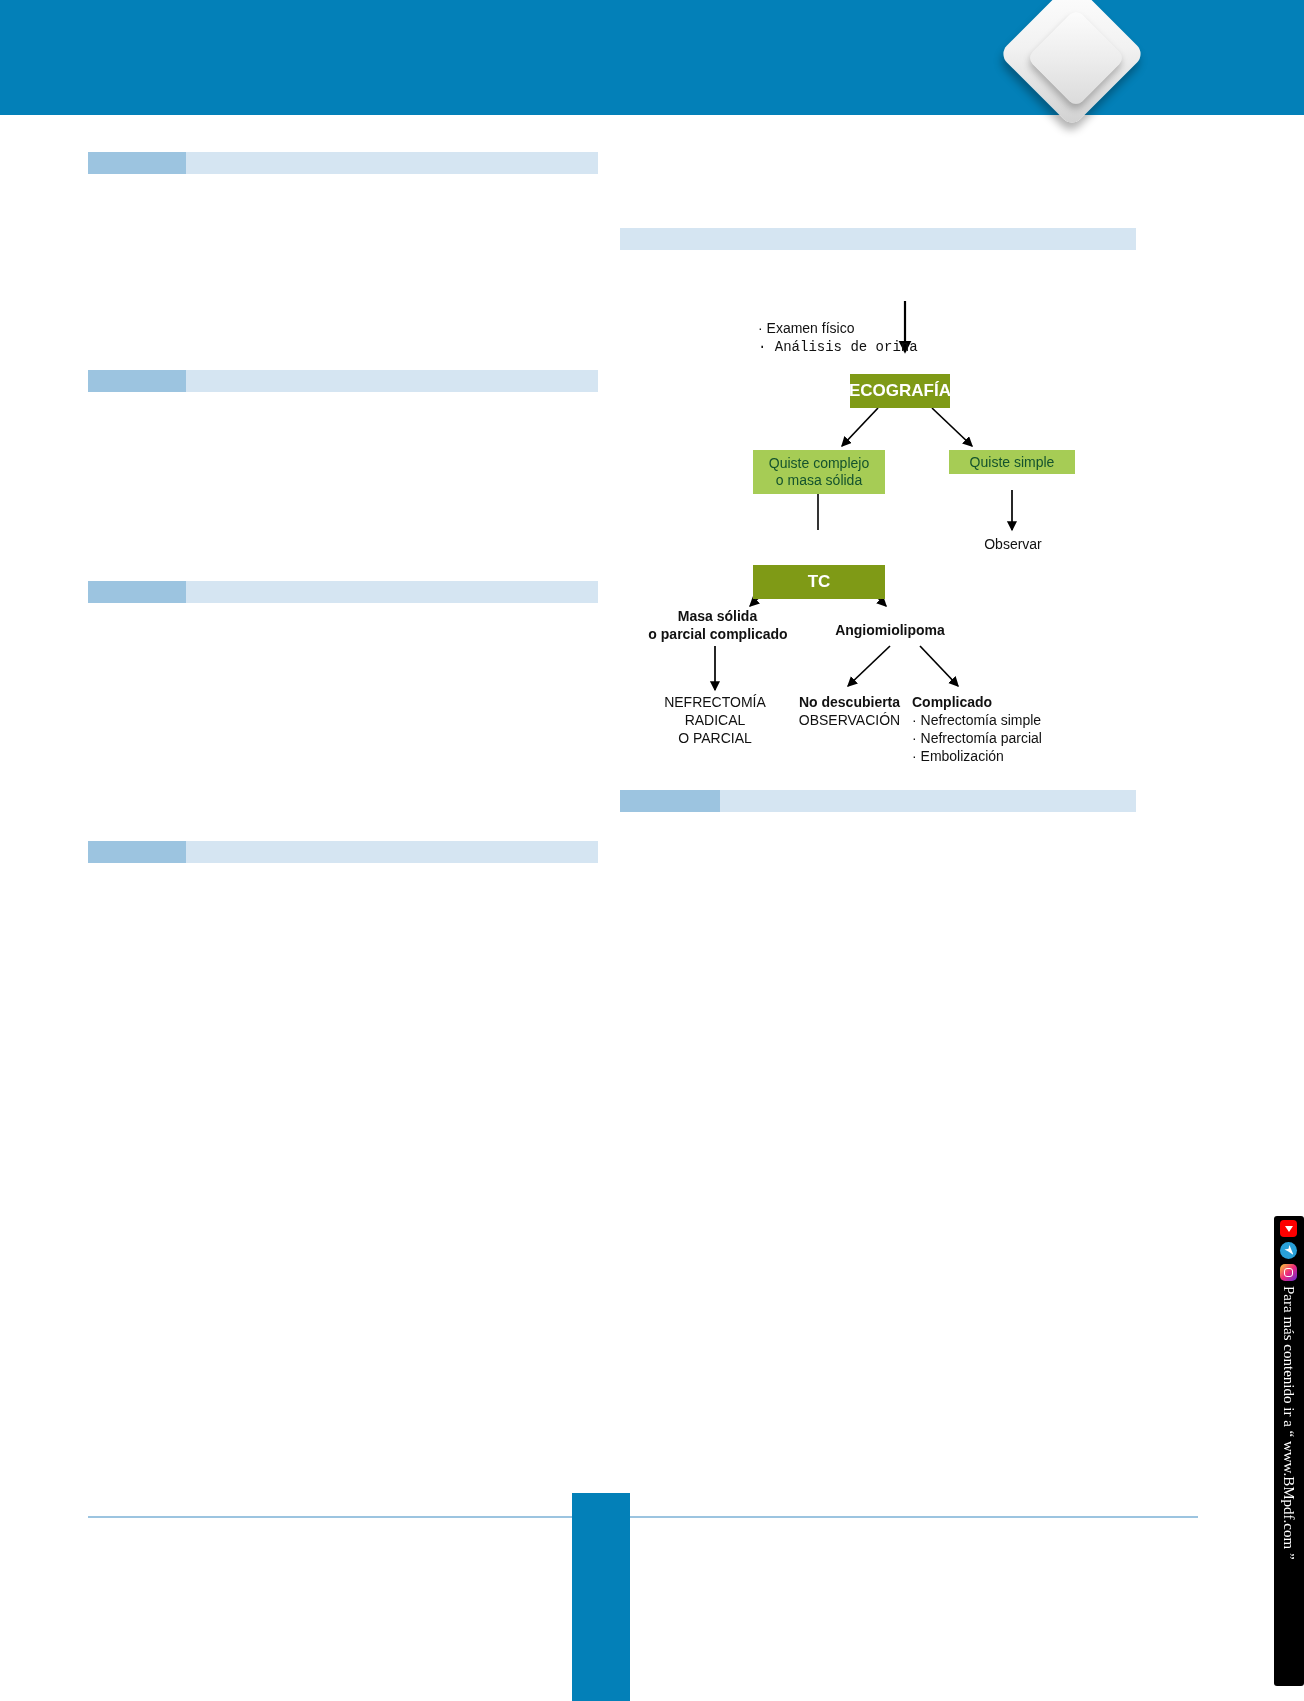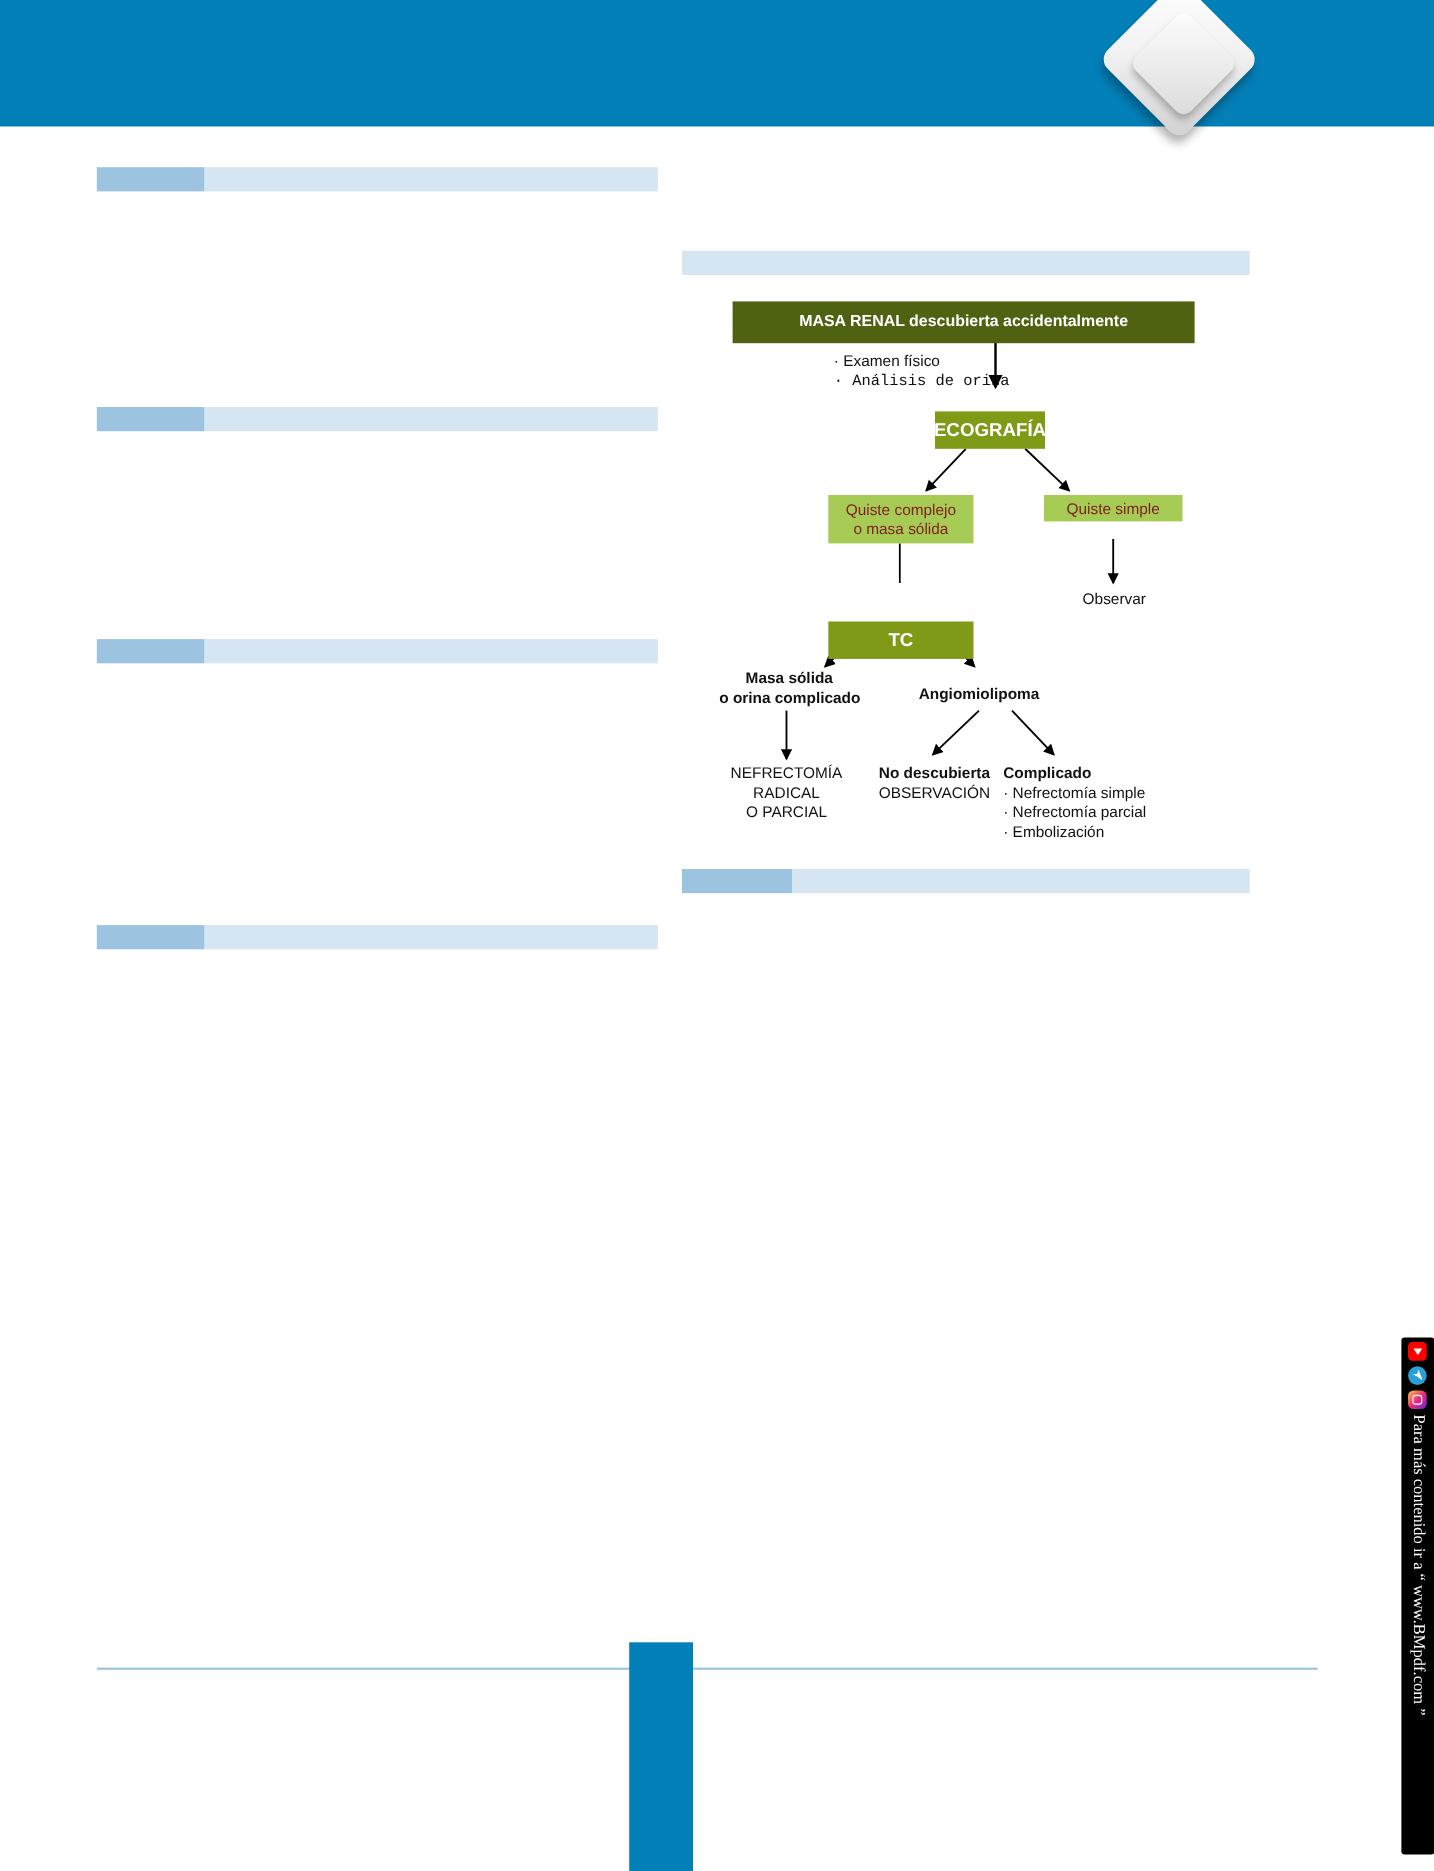--- a/index.html
+++ b/index.html
@@ -55,21 +55,21 @@
     display:flex;align-items:center;justify-content:center;
     text-align:center;line-height:1.18;
   }
   .node-dark{
     background:#4f6212;color:#ffffff;font-weight:bold;font-size:14.5px;
   }
   .node-mid{
     background:#7f9a16;color:#ffffff;font-weight:bold;font-size:17px;
   }
   .node-light{
-    background:#a6cc55;color:#7f1d1d;font-size:14px;
+    background:#a6cc55;color:#14532d;font-size:14px;
   }
   .plain{
     position:absolute;text-align:center;font-size:14px;line-height:1.28;
     color:#111;
   }
   .plain.b{font-weight:bold;}
   .plain.left{text-align:left;}
 
   svg.connectors{position:absolute;left:0;top:0;width:516px;height:590px;overflow:visible;}
 
@@ -174,40 +174,39 @@
 
     <line x1="226" y1="338" x2="266" y2="378" stroke="#000" stroke-width="1.7" marker-end="url(#ah)"></line>
 
     <line x1="95" y1="418" x2="95" y2="462" stroke="#000" stroke-width="1.7" marker-end="url(#ah)"></line>
 
     <line x1="270" y1="418" x2="228" y2="458" stroke="#000" stroke-width="1.7" marker-end="url(#ah)"></line>
 
     <line x1="300" y1="418" x2="338" y2="458" stroke="#000" stroke-width="1.7" marker-end="url(#ah)"></line>
   </svg>
 
-  <div class="node node-dark" style="left:46px;top:46px;width:420px;height:38px;">MASA RENAL descubierta accidentalmente</div>
 
   <div class="plain left" style="left:138px;top:92px;width:150px;">· Examen físico</div>
   <div class="plain left" style="left:138px;top:111px;width:160px;font-family:Liberation Mono, monospace;">· Análisis de orina</div>
 
   <div class="node node-mid" style="left:230px;top:146px;width:100px;height:34px;">ECOGRAFÍA</div>
 
   <div class="node node-light" style="left:133px;top:222px;width:132px;height:44px;flex-direction:column;">
     <span>Quiste complejo</span>
     <span>o masa sólida</span>
   </div>
 
   <div class="node node-light" style="left:329px;top:222px;width:126px;height:24px;">Quiste simple</div>
 
   <div class="plain" style="left:330px;top:308px;width:126px;">Observar</div>
 
   <div class="node node-mid" style="left:133px;top:304px;width:132px;height:34px;margin-top:33px;">TC</div>
 
   <div class="plain b" style="left:20px;top:380px;width:155px;">Masa sólida</div>
-  <div class="plain b" style="left:8px;top:398px;width:180px;">o orina complicado</div>
+  <div class="plain b" style="left:8px;top:398px;width:180px;">o parcial complicado</div>
 
   <div class="plain b" style="left:205px;top:394px;width:130px;">Angiomiolipoma</div>
 
   <div class="plain" style="left:30px;top:466px;width:130px;">NEFRECTOMÍA</div>
   <div class="plain" style="left:30px;top:484px;width:130px;">RADICAL</div>
   <div class="plain" style="left:30px;top:502px;width:130px;">O PARCIAL</div>
 
   <div class="plain b" style="left:152px;top:466px;width:155px;">No descubierta</div>
   <div class="plain" style="left:152px;top:484px;width:155px;">OBSERVACIÓN</div>
 

